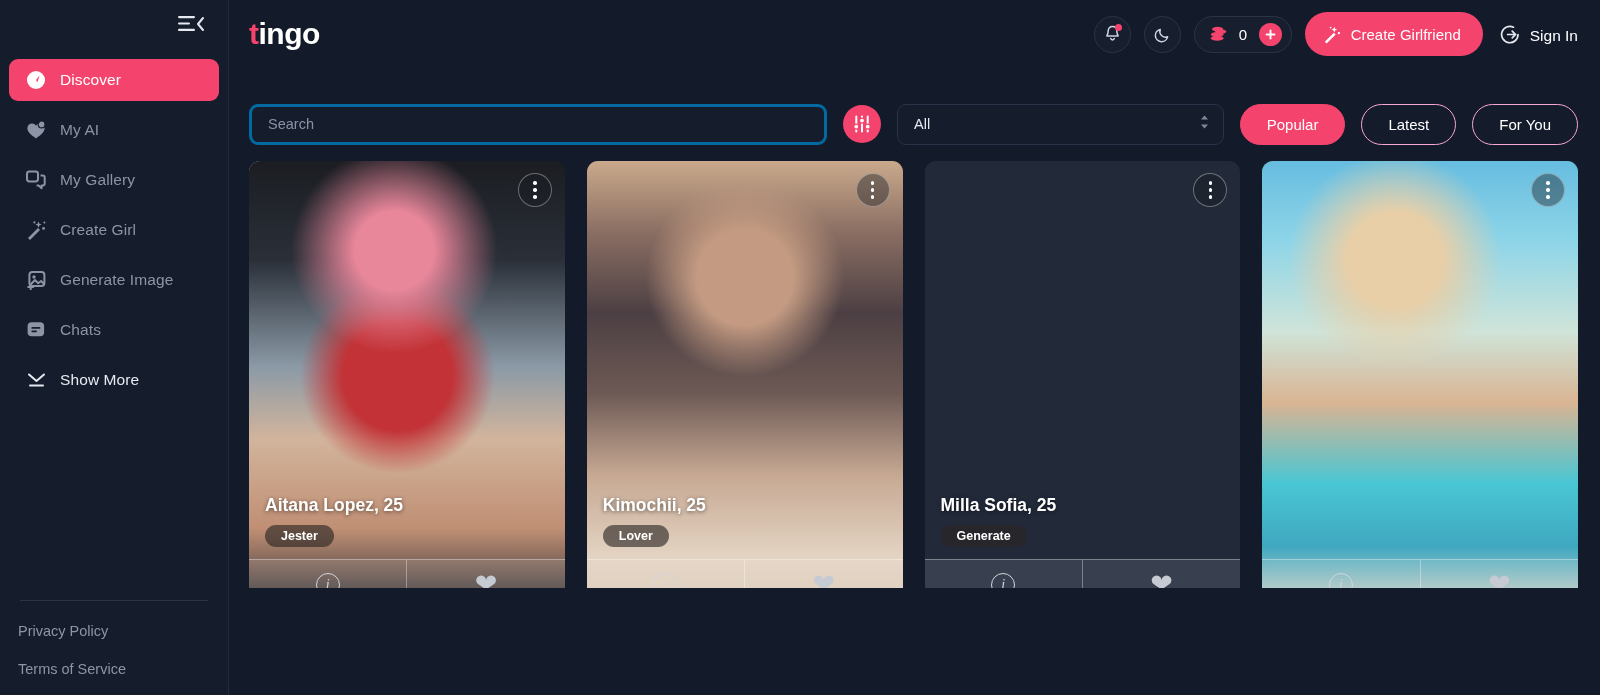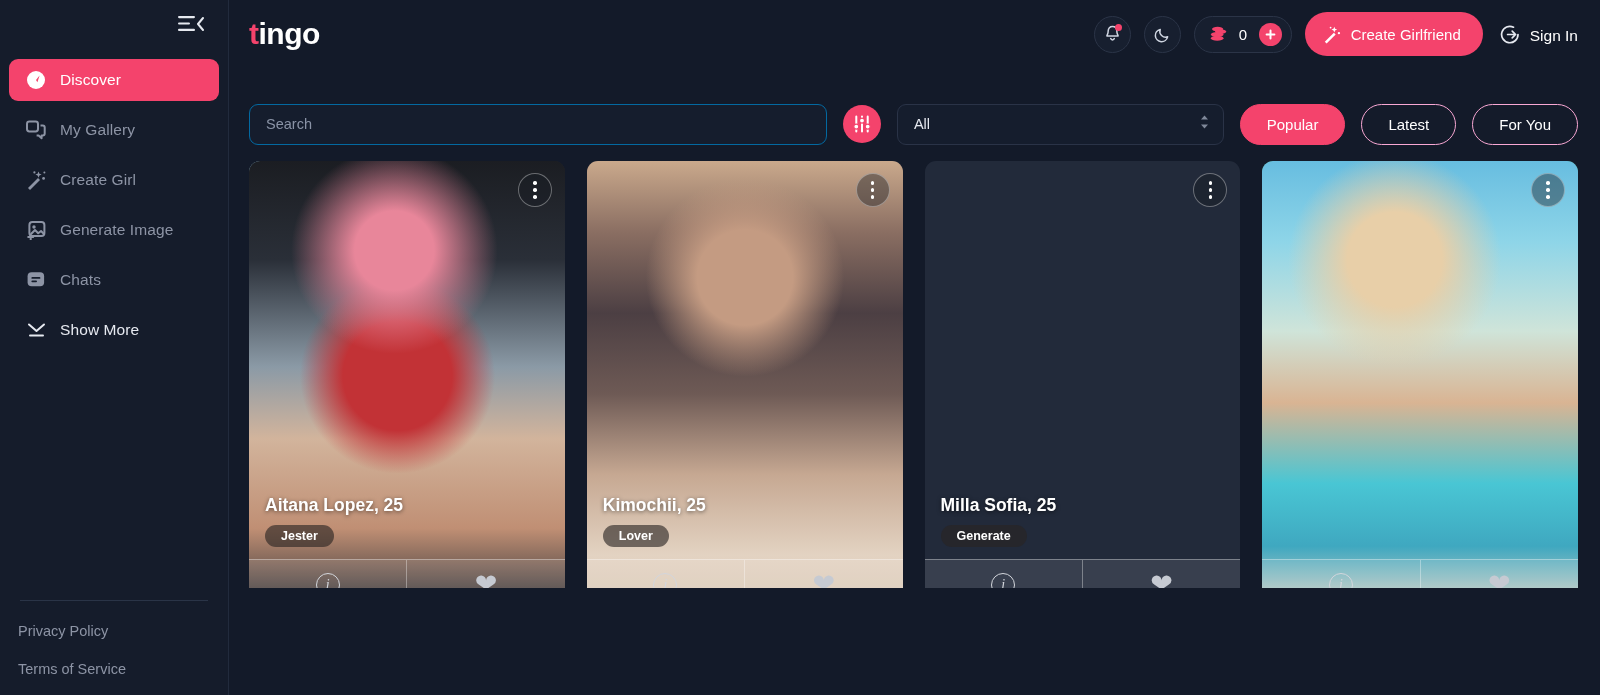--- a/index.html
+++ b/index.html
@@ -63,21 +63,21 @@
     height: 44px; border-radius: 22px; background: #f4436c; color: #fff;
     display: flex; align-items: center; gap: 9px; padding: 0 22px 0 18px;
     font-size: 15px; font-weight: 500; cursor: pointer; white-space: nowrap;
   }
   .signin { display: flex; align-items: flex-end; gap: 9px; color: #fff; font-size: 15.5px; cursor: pointer; padding-left: 4px; }
 
   
   .filterbar { height: 56px; flex: 0 0 56px; display: flex; align-items: center; gap: 16px; padding: 0 22px 0 20px; margin-top: 28px; }
   .search {
     flex: 1 1 600px; max-width: 600px; height: 41px;
-    background: #151d2d; border: 1px solid #0369a1; border-radius: 9px;
+    background: #151d2d; border: 3px solid #0369a1; border-radius: 9px;
     padding: 0 16px; color: #cfd5e1; font-size: 14.5px; outline: none;
   }
   .search::placeholder { color: #8a93a6; }
   .filter-fab { width: 38px; height: 38px; border-radius: 50%; background: #f4436c; display:flex; align-items:center; justify-content:center; flex:0 0 38px; cursor:pointer; }
   .select-wrap { flex: 1 1 340px; max-width: 335px; position: relative; }
   .select {
     width: 100%; height: 41px; background: #151d2d; border: 1px solid #2a3347; border-radius: 9px;
     padding: 0 34px 0 16px; color: #e6e9f0; font-size: 14.5px;
     appearance: none; -webkit-appearance: none; outline: none; cursor: pointer;
   }
@@ -169,20 +169,29 @@
       <div class="nav-item active">
         <span class="ico">
           <svg width="20" height="20" viewBox="0 0 20 20">
               <circle cx="10" cy="10" r="9" fill="#fff"></circle>
               <path d="M10 10 L13.6 5.6 L11.4 12.2 Z" fill="#f4436c"></path>
             </svg>
         </span>
         <span class="nav-label">Discover</span>
       </div>
 
+      <div class="nav-item">
+        <span class="ico">
+          <svg width="21" height="20" viewBox="0 0 21 20">
+              <path d="M10 18.4C5.2 15 1.4 12.3 1.4 8.3 1.4 5.5 3.5 3.6 6 3.6c1.6 0 3.2.8 4 2.1.8-1.3 2.4-2.1 4-2.1 2.5 0 4.6 1.9 4.6 4.7 0 4-3.8 6.7-8.6 10.1z" fill="#8d94a5"></path>
+              <circle cx="15.6" cy="4.4" r="3.4" fill="#8d94a5" stroke="#151c2b" stroke-width="1.2"></circle>
+            </svg>
+        </span>
+        <span class="nav-label">My AI</span>
+      </div>
 
       <div class="nav-item">
         <span class="ico">
           <svg width="21" height="20" viewBox="0 0 21 20">
               <rect x="1" y="1.5" width="11" height="10" rx="2.4" fill="none" stroke="#8d94a5" stroke-width="2"></rect>
               <path d="M14.5 5.5h2.2a2 2 0 0 1 2 2v6.1a2 2 0 0 1-2 2h-1.1v2.6l-3-2.6h-2" fill="none" stroke="#8d94a5" stroke-width="2" stroke-linejoin="round"></path>
             </svg>
         </span>
         <span class="nav-label">My Gallery</span>
       </div>

